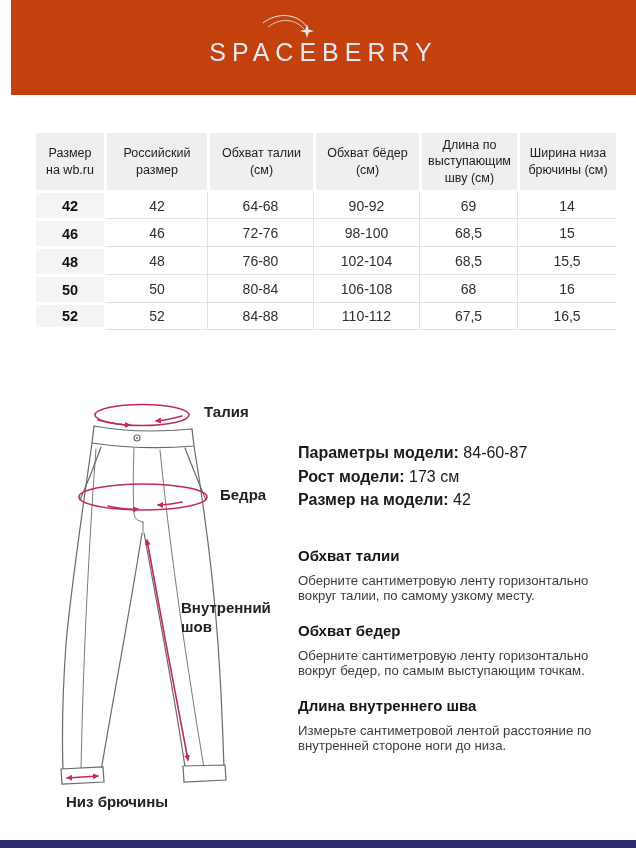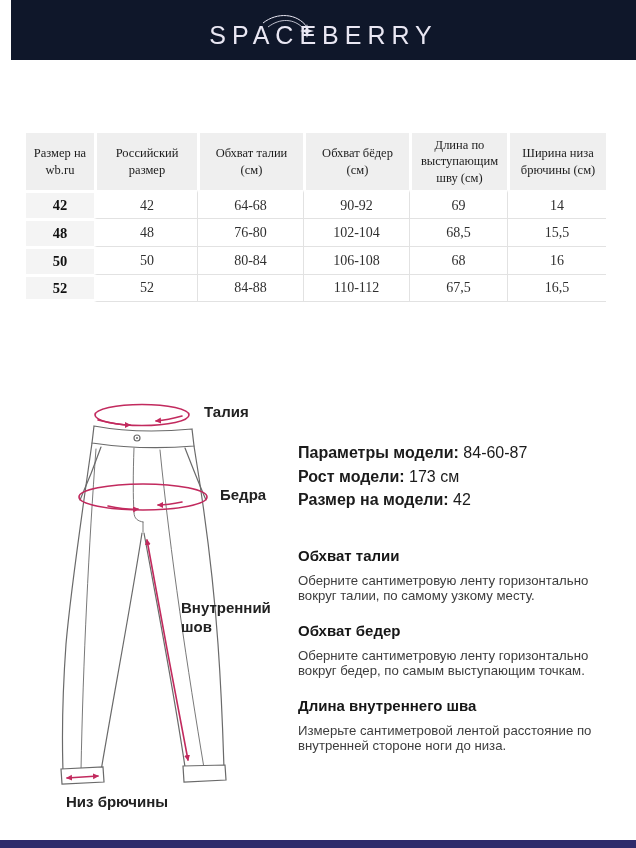--- a/index.html
+++ b/index.html
@@ -2,35 +2,35 @@
 <html><head>
 <meta charset="utf-8">
 <style>
   html,body{margin:0;padding:0;background:#fff;}
   .canvas{
     position:relative;width:636px;height:848px;background:#fff;overflow:hidden;
     font-family:"Liberation Sans",sans-serif;color:#1e1e1e;
   }
   
   .brand-bar{
-    position:absolute;left:0;right:0;top:0;height:60px;background:#0f172a;
+    position:absolute;left:0;right:0;top:0;height:95px;background:#c2410c;
     display:flex;align-items:center;justify-content:center;margin-left:11px;
   }
   .brand-bar-bottom{
     position:absolute;left:0;right:0;bottom:0;height:8px;background:#2e2b6b;
   }
   .logo-text{
     color:#e9e7f3;font-size:25px;letter-spacing:6px;font-weight:400;
     padding-top:10px;
   }
   .logo-swoosh{position:absolute;left:250px;top:10px;}
   
   .size-table{
-    position:absolute;left:26px;top:133px;width:580px;
-    border-collapse:separate;border-spacing:0;table-layout:fixed;font-family:Liberation Serif, serif;
+    position:absolute;left:36px;top:133px;width:580px;
+    border-collapse:separate;border-spacing:0;table-layout:fixed;
   }
   .size-table th{
     background:#efefef;font-weight:400;font-size:12.5px;line-height:1.3;
     color:#1c1c1c;text-align:center;vertical-align:middle;height:57px;
     border-left:3px solid #fff;padding:2px 4px;box-sizing:border-box;
   }
   .size-table th:first-child{border-left:none;}
   .size-table td{
     background:#fff;font-size:14px;color:#2f2f2f;text-align:center;
     vertical-align:middle;height:28px;box-sizing:border-box;
@@ -103,20 +103,28 @@
         </tr>
     </thead>
     <tbody>
         <tr>
           <td>42</td>
           <td>42</td>
           <td>64-68</td>
           <td>90-92</td>
           <td>69</td>
           <td>14</td>
+        </tr>
+        <tr>
+          <td>46</td>
+          <td>46</td>
+          <td>72-76</td>
+          <td>98-100</td>
+          <td>68,5</td>
+          <td>15</td>
         </tr>
         <tr>
           <td>48</td>
           <td>48</td>
           <td>76-80</td>
           <td>102-104</td>
           <td>68,5</td>
           <td>15,5</td>
         </tr>
         <tr>

